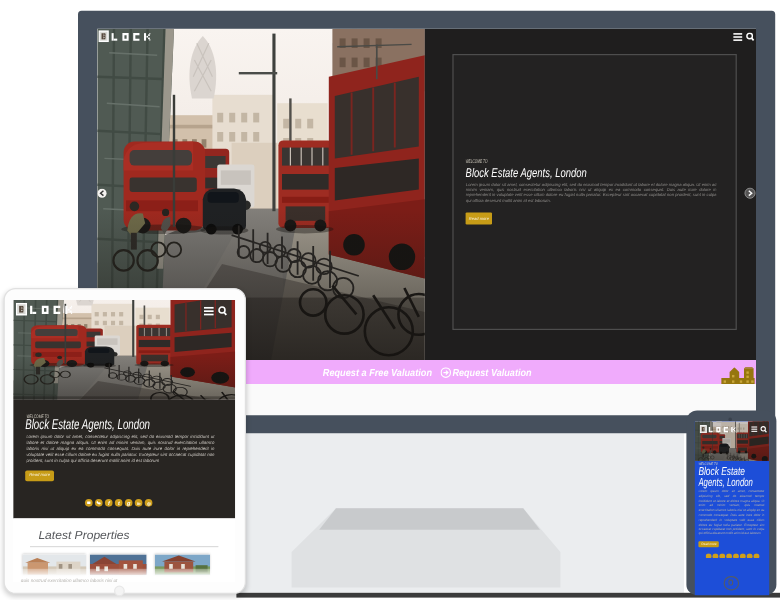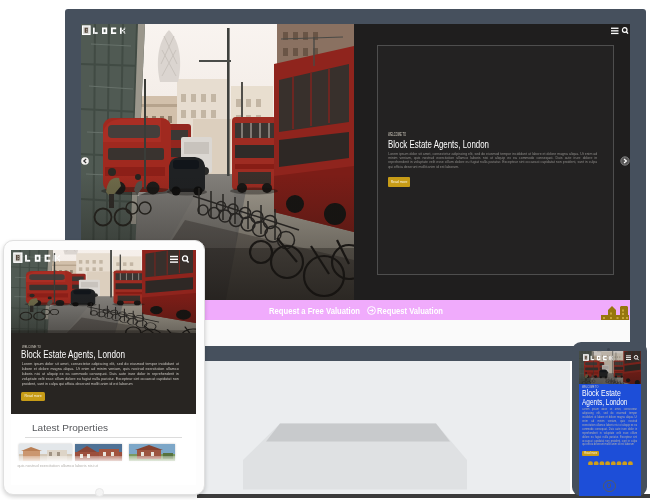--- a/index.html
+++ b/index.html
@@ -1,18 +1,18 @@
 <!DOCTYPE html>
 <html><head>
 <meta charset="utf-8">
 <style>
   * { margin:0; padding:0; box-sizing:border-box; }
   html,body { width:650px; height:500px; background:#fff; overflow:hidden;
     font-family:"Liberation Sans", sans-serif; }
-  #stage { position:relative; width:650px; height:500px; background:#fff; overflow:hidden; }
+  #stage { position:relative; width:650px; height:500px; background:#fff; overflow:hidden;font-style:italic; }
   .abs { position:absolute; }
 </style>
 </head>
 <body>
 <div id="stage">
 
   <svg width="0" height="0" style="position:absolute">
     <defs>
       <linearGradient id="skyg" x1="0" y1="0" x2="0" y2="1">
         <stop offset="0" stop-color="#f9f4f0"></stop>
@@ -389,21 +389,21 @@
           <g fill="#fff" font-size="4.6" font-family="Liberation Sans, sans-serif" font-weight="bold" text-anchor="middle">
             <text x="20.7" y="5.8">f</text>
               <text x="29" y="5.6">t</text>
               <text x="37.3" y="5.7">g</text>
               <text x="45.6" y="5.6" font-size="3.4">in</text>
               <text x="53.9" y="5.7" font-size="3.6">◎</text>
           </g>
         </svg>
       </div>
 
-      <div class="abs" style="left:0; top:164px; width:185.4px; height:53px; background:#fff;">
+      <div class="abs" style="left:0; top:182px; width:185.4px; height:53px; background:#fff;">
         <svg class="abs" style="left:21px; top:7.2px;" width="85" height="14">
             <text x="0" y="10" font-family="Liberation Sans" font-size="9.8" fill="#56585c" textLength="76" lengthAdjust="spacingAndGlyphs">Latest Properties</text>
           </svg>
         <div class="abs" style="left:14px; top:22.5px; width:157px; height:1px; background:#dcdcdc;"></div>
         <div class="abs" style="left:8.4px; top:30px; width:53px; height:17px; background:#fff; box-shadow:0 0 2px rgba(0,0,0,0.25);">
           <svg width="53" height="17">
               <rect width="53" height="17" fill="#e3e7ea"></rect>
               <rect y="10" width="53" height="7" fill="#d3c8b8"></rect>
               <rect x="4" y="7" width="17" height="10" fill="#cb9770"></rect>
               <polygon points="2,7 12,3 23,7" fill="#b97f55"></polygon>

